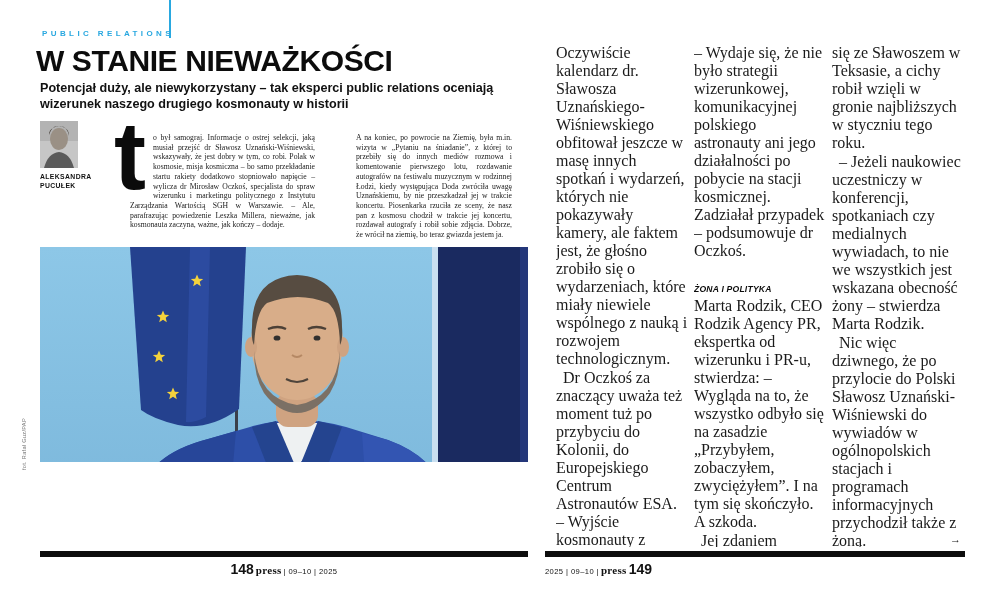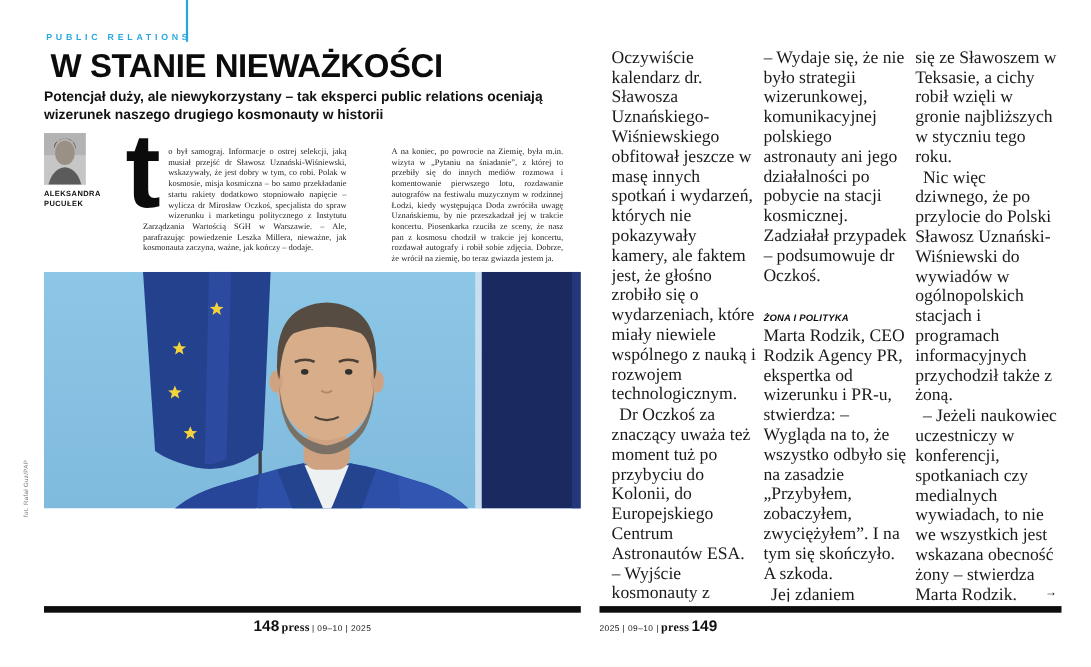--- a/index.html
+++ b/index.html
@@ -5,21 +5,21 @@
   html,body{margin:0;padding:0;}
   body{width:992px;height:606px;background:#f6f6f4;position:relative;overflow:hidden;
        font-family:"Liberation Serif", serif;color:#1a1a1a;
        -webkit-font-smoothing:antialiased;}
   .spread{position:absolute;inset:0;background:#ffffff;}
 
   
   .kicker{position:absolute;left:42px;top:29px;font-family:"Liberation Sans",sans-serif;
           font-size:8px;font-weight:bold;letter-spacing:3.4px;color:#29a8e0;}
   .kicker-rule{position:absolute;left:169px;top:0;width:2px;height:38px;background:#29a8e0;}
-  .title{position:absolute;left:46px;top:44px;margin:0;font-family:"Liberation Sans",sans-serif;
+  .title{position:absolute;left:36px;top:44px;margin:0;font-family:"Liberation Sans",sans-serif;
          font-size:30px;font-weight:800;letter-spacing:-0.4px;color:#0c0c0c;}
   .subtitle{position:absolute;left:40px;top:81px;margin:0;width:470px;
             font-family:"Liberation Sans",sans-serif;font-size:12.6px;line-height:15.5px;
             font-weight:bold;color:#111;}
 
   
   .author{position:absolute;left:40px;top:121px;width:66px;}
   .author-photo{width:38px;height:47px;overflow:hidden;background:#cfcfcf;}
   .author-name{margin-top:5px;font-family:"Liberation Sans",sans-serif;font-size:6.8px;
                font-weight:bold;letter-spacing:0.4px;line-height:8.5px;color:#111;}
@@ -203,22 +203,22 @@
   <div class="rcol bt" style="left:694px;">
     <p>– Wydaje się, że nie było strategii wizerunkowej, komunikacyjnej polskiego astronauty ani jego działalności po pobycie na stacji kosmicznej. Zadziałał przypadek – podsumowuje dr Oczkoś.</p>
     <h3 class="sec-head gap">ŻONA I POLITYKA</h3>
     <p>Marta Rodzik, CEO Rodzik Agency PR, ekspertka od wizerunku i PR-u, stwierdza: – Wygląda na to, że wszystko odbyło się na zasadzie „Przybyłem, zobaczyłem, zwyciężyłem”. I na tym się skończyło. A szkoda.</p>
     <p class="ind">Jej zdaniem zabrakło przede wszystkim strategii, która ograniczyłaby ryzyka związane z personal brandingiem. – Artykułów o tym, co ten lot miał nam dać, jakie badania zostały przeprowadzone, jest du-</p>
 
   </div>
 
   <div class="rcol bt" style="left:832px;">
     <p>się ze Sławoszem w Teksasie, a cichy robił wzięli w gronie najbliższych w styczniu tego roku.</p>
+    <p class="ind">– Jeżeli naukowiec uczestniczy w konferencji, spotkaniach czy medialnych wywiadach, to nie we wszystkich jest wskazana obecność żony – stwierdza Marta Rodzik.</p>
     <p class="ind">Nic więc dziwnego, że po przylocie do Polski Sławosz Uznański-Wiśniewski do wywiadów w ogólnopolskich stacjach i programach informacyjnych przychodził także z żoną.</p>
-    <p class="ind">– Jeżeli naukowiec uczestniczy w konferencji, spotkaniach czy medialnych wywiadach, to nie we wszystkich jest wskazana obecność żony – stwierdza Marta Rodzik.</p>
     <p class="ind">A dr Oczkoś uważa rolę Aleksandry Wiśniewskiej-Uznańskiej w kreowaniu wizerunku naszego kosmonauty za znaczącą. Jest posłanką, co w Polsce dla partnera czy męża najczęściej oznacza obciążenie, bo według niektórych może chodzić o grę polityczną.</p>
 
   </div>
   <span class="cont-arrow">→</span>
 
   <div class="footer-bar fb-right"></div>
   <div class="footer f-right">
     <span class="iss">2025 | 09–10 |</span>
     <span class="brand">press</span>
     <span class="pg">149</span>

